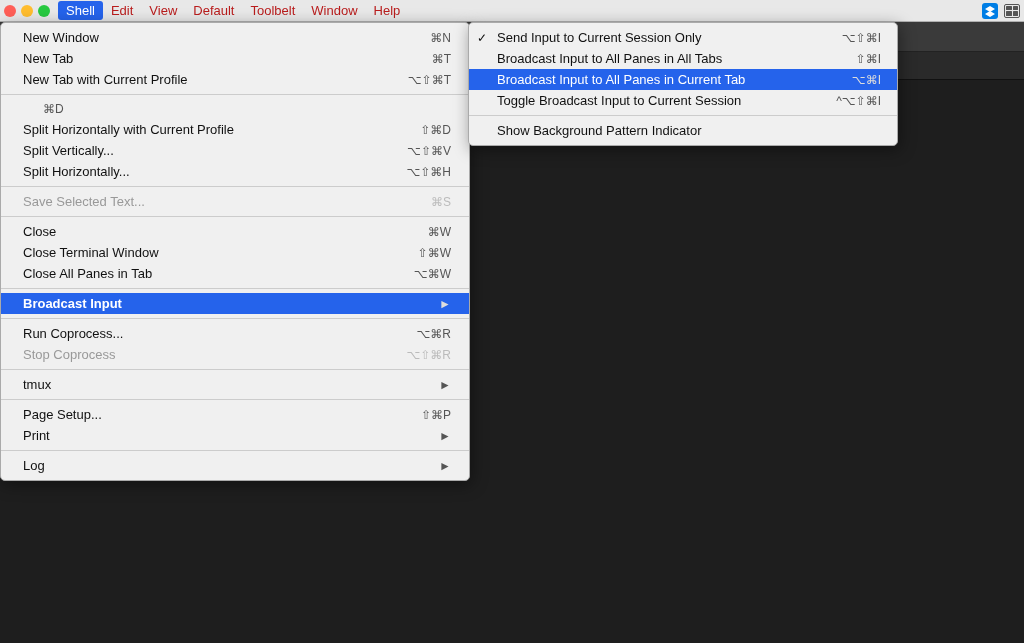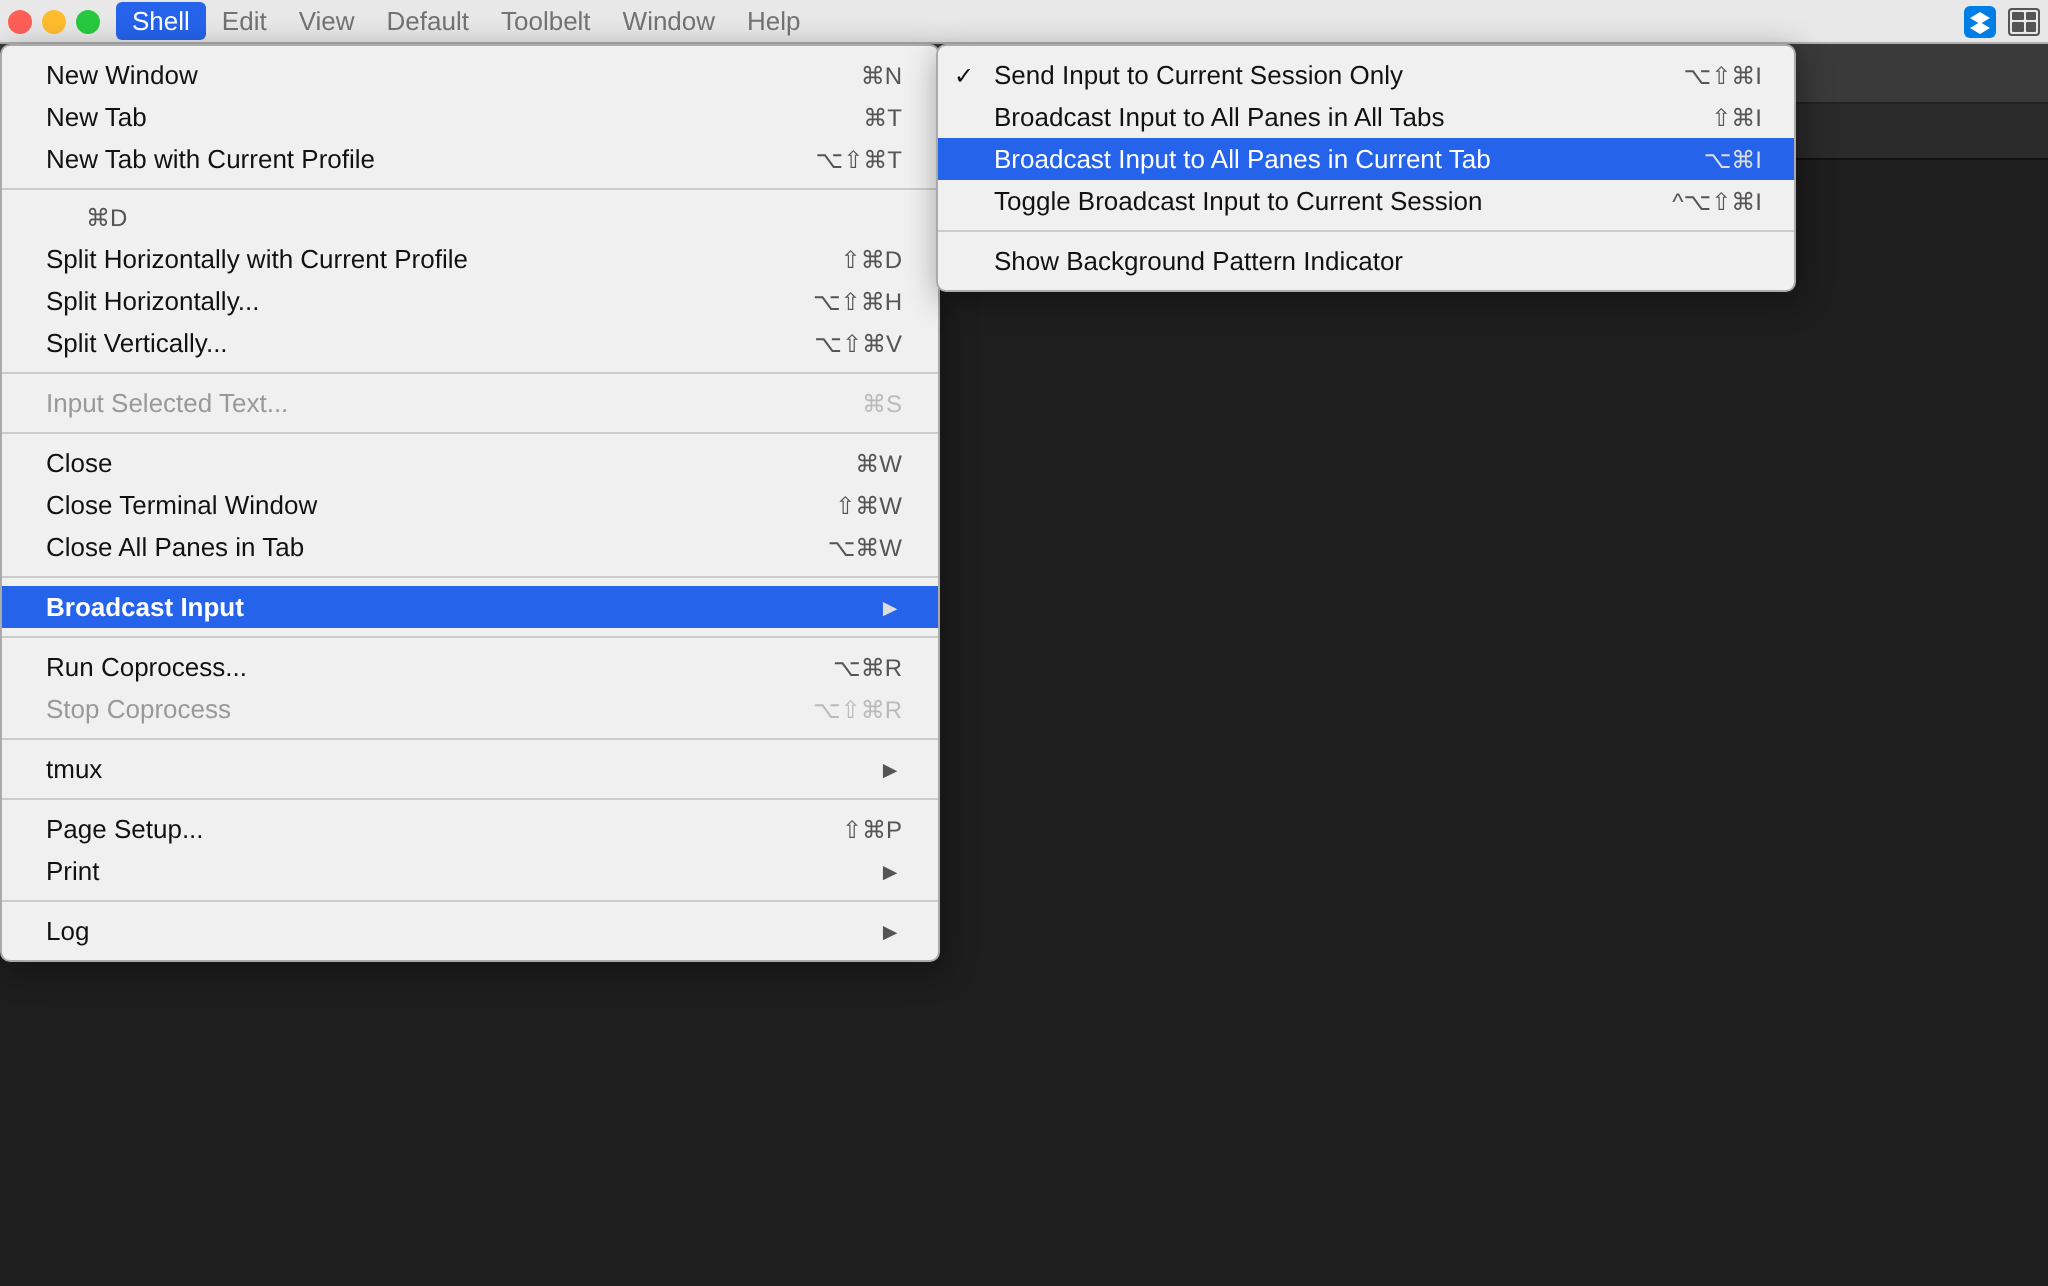--- a/index.html
+++ b/index.html
@@ -20,21 +20,21 @@
       height: 22px;
       background: #e8e8e8;
       border-bottom: 1px solid #b0b0b0;
       padding: 0 4px;
       position: relative;
       z-index: 100;
     }
     .menu-item {
       padding: 2px 8px;
       font-size: 13px;
-      color: #737373;
+      color: #b91c1c;
       cursor: default;
       border-radius: 3px;
       white-space: nowrap;
     }
     .menu-item.active {
       background: #2563eb;
       color: #fff;
     }
 
     
@@ -280,30 +280,30 @@
   </div>
   <div class="menu-divider"></div>
   <div class="menu-section-item">
     <span class="shortcut">⌘D</span>
   </div>
   <div class="menu-section-item">
     <span>Split Horizontally with Current Profile</span>
     <span class="shortcut">⇧⌘D</span>
   </div>
   <div class="menu-section-item">
+    <span>Split Vertically...</span>
+    <span class="shortcut">⌥⇧⌘V</span>
+  </div>
+  <div class="menu-section-item">
     <span>Split Horizontally...</span>
     <span class="shortcut">⌥⇧⌘H</span>
   </div>
-  <div class="menu-section-item">
-    <span>Split Vertically...</span>
-    <span class="shortcut">⌥⇧⌘V</span>
-  </div>
   <div class="menu-divider"></div>
   <div class="menu-section-item disabled">
-    <span>Input Selected Text...</span>
+    <span>Save Selected Text...</span>
     <span class="shortcut">⌘S</span>
   </div>
   <div class="menu-divider"></div>
   <div class="menu-section-item">
     <span>Close</span>
     <span class="shortcut">⌘W</span>
   </div>
   <div class="menu-section-item">
     <span>Close Terminal Window</span>
     <span class="shortcut">⇧⌘W</span>

